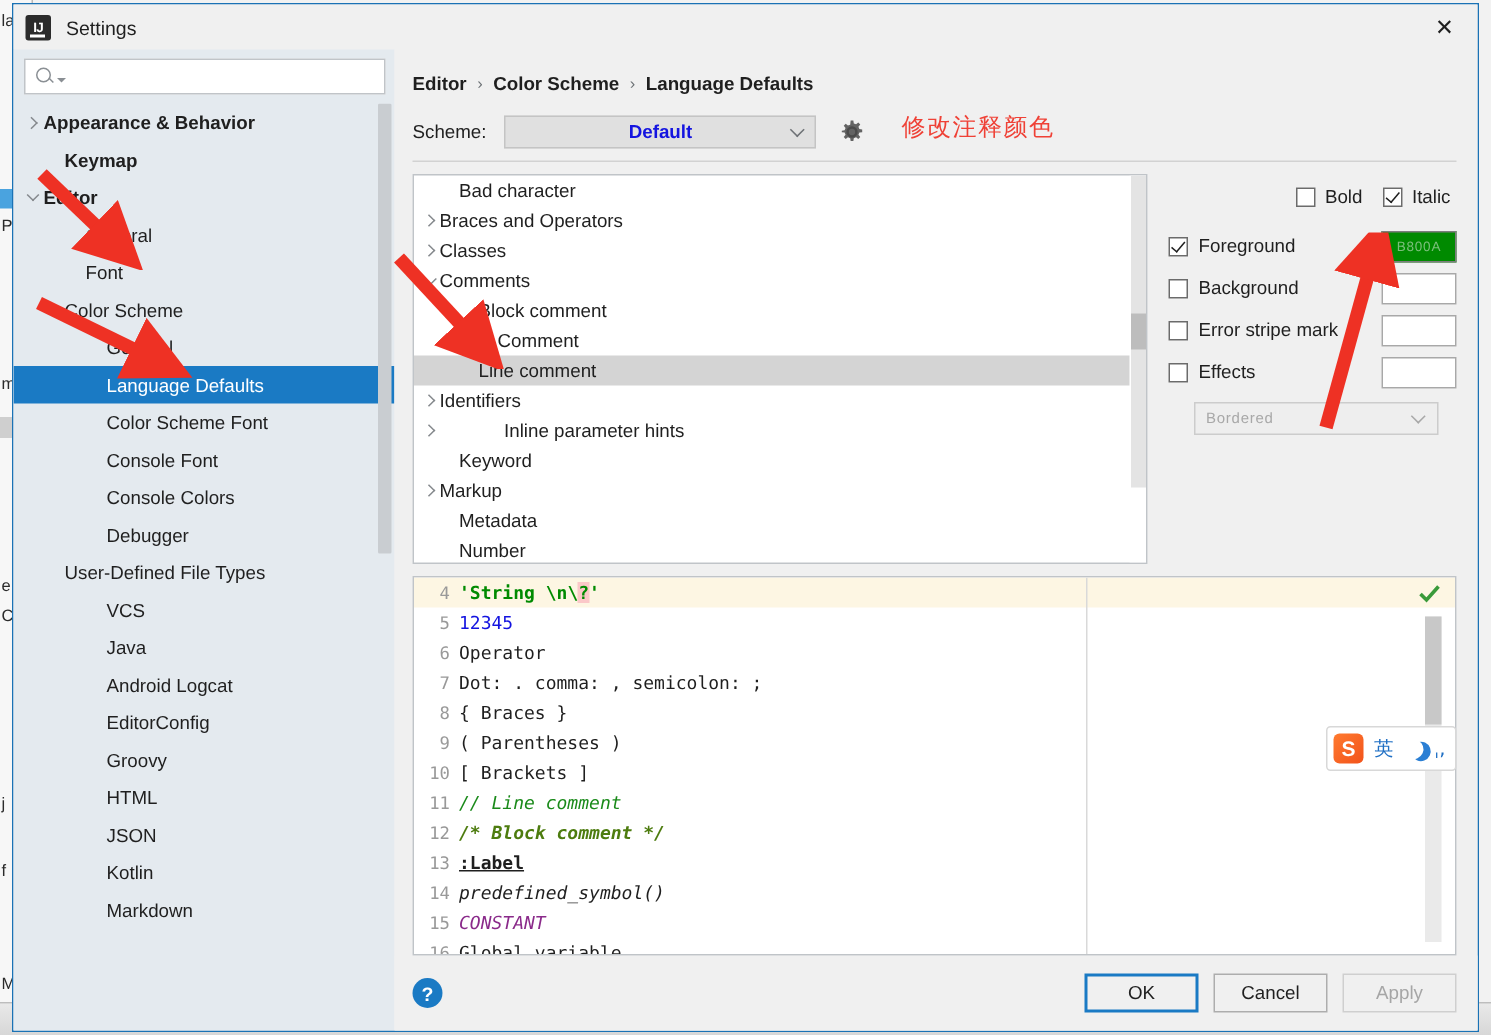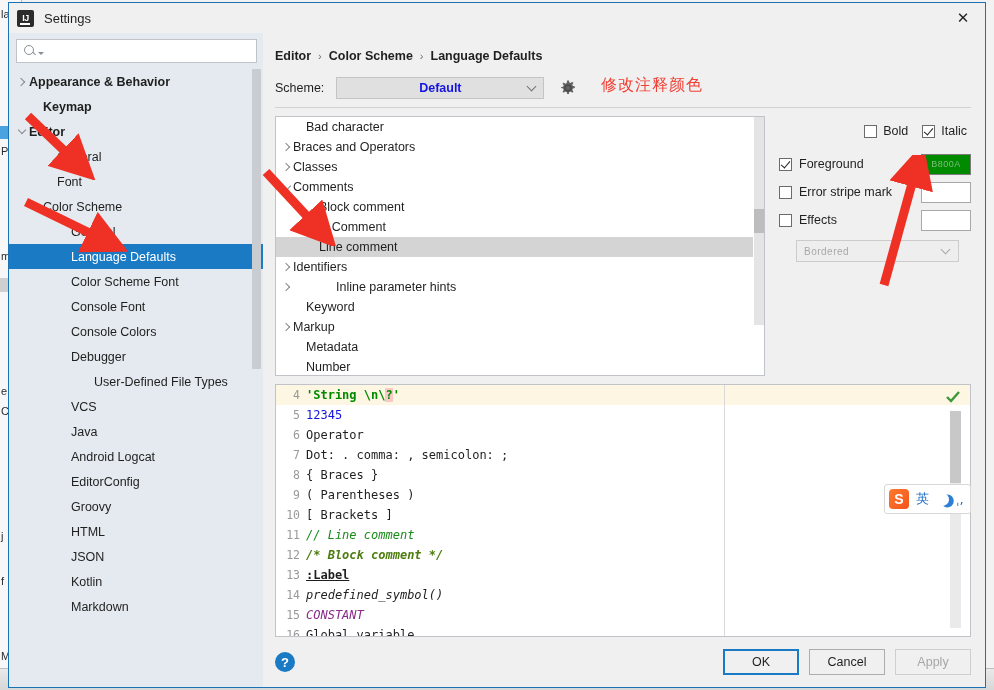--- a/index.html
+++ b/index.html
@@ -400,21 +400,21 @@
               <span>Console Font</span>
             </div>
             <div class="tree-item" style="padding-left: 48px;">
               <span class="tw"></span>
               <span>Console Colors</span>
             </div>
             <div class="tree-item" style="padding-left: 48px;">
               <span class="tw"></span>
               <span>Debugger</span>
             </div>
-            <div class="tree-item" style="padding-left: 71px;">
+            <div class="tree-item" style="padding-left: 20px;">
               <span class="tw"></span>
               <span>User-Defined File Types</span>
             </div>
             <div class="tree-item" style="padding-left: 48px;">
               <span class="tw"></span>
               <span>VCS</span>
             </div>
             <div class="tree-item" style="padding-left: 48px;">
               <span class="tw"></span>
               <span>Java</span>
@@ -570,20 +570,25 @@
               <span>Italic</span>
             </div>
           </div>
 
           <div class="opt-row">
             <div class="cbx on" id="cb-fg"></div>
             <span class="opt-label">Foreground</span>
             <div class="swatch green" id="sw-fg" style="background: rgb(0, 138, 0);">B800A</div>
           </div>
 
+          <div class="opt-row">
+            <div class="cbx" id="cb-bg"></div>
+            <span class="opt-label">Background</span>
+            <div class="swatch" id="sw-bg"></div>
+          </div>
 
           <div class="opt-row">
             <div class="cbx" id="cb-es"></div>
             <span class="opt-label">Error stripe mark</span>
             <div class="swatch" id="sw-es"></div>
           </div>
 
           <div class="opt-row">
             <div class="cbx" id="cb-ef"></div>
             <span class="opt-label">Effects</span>

